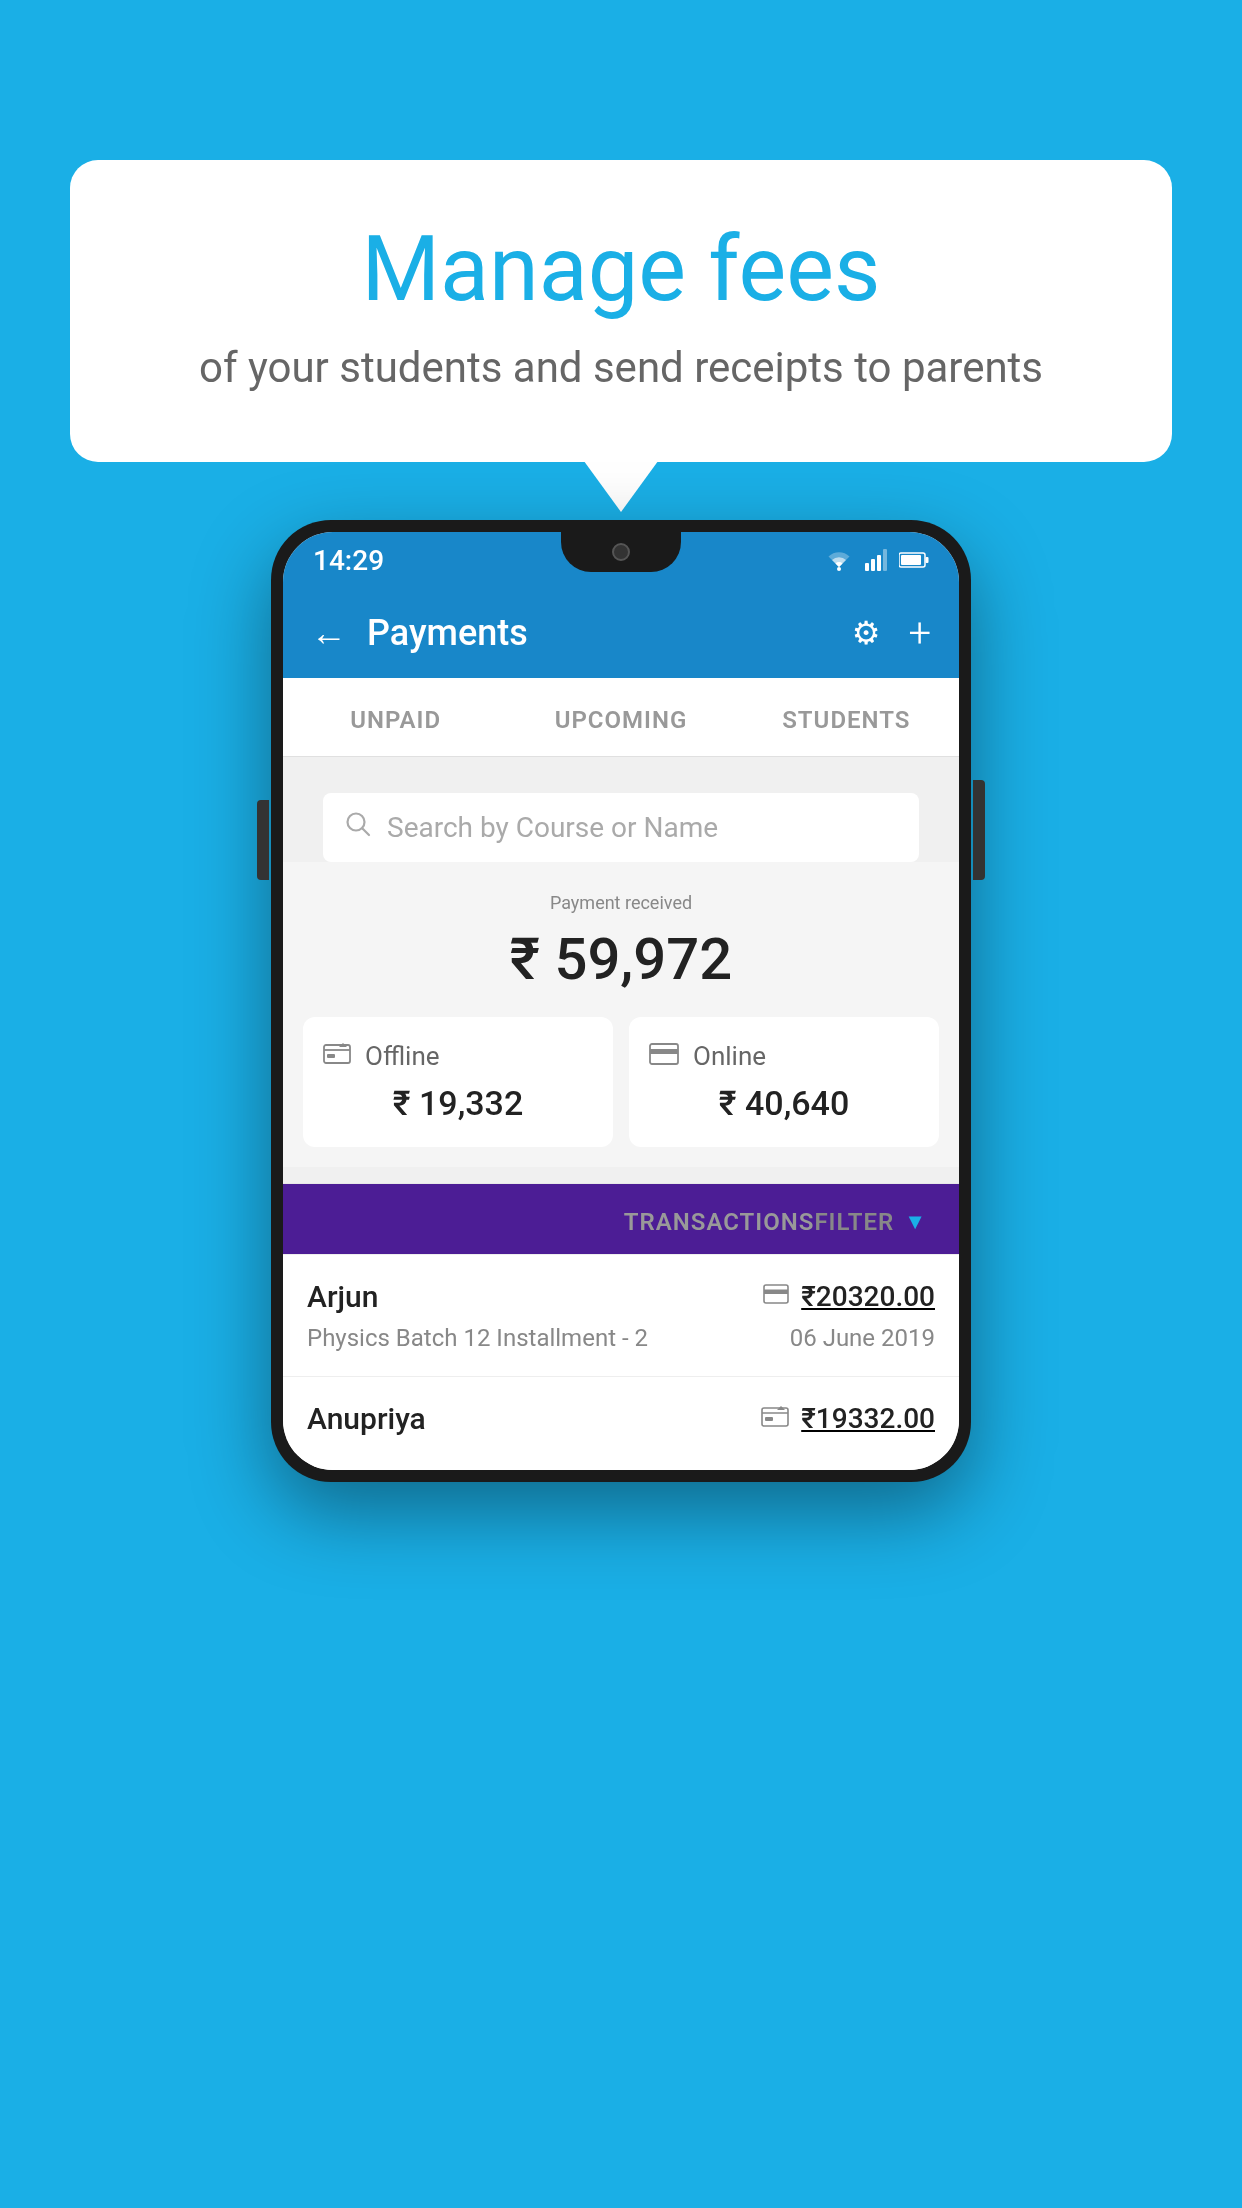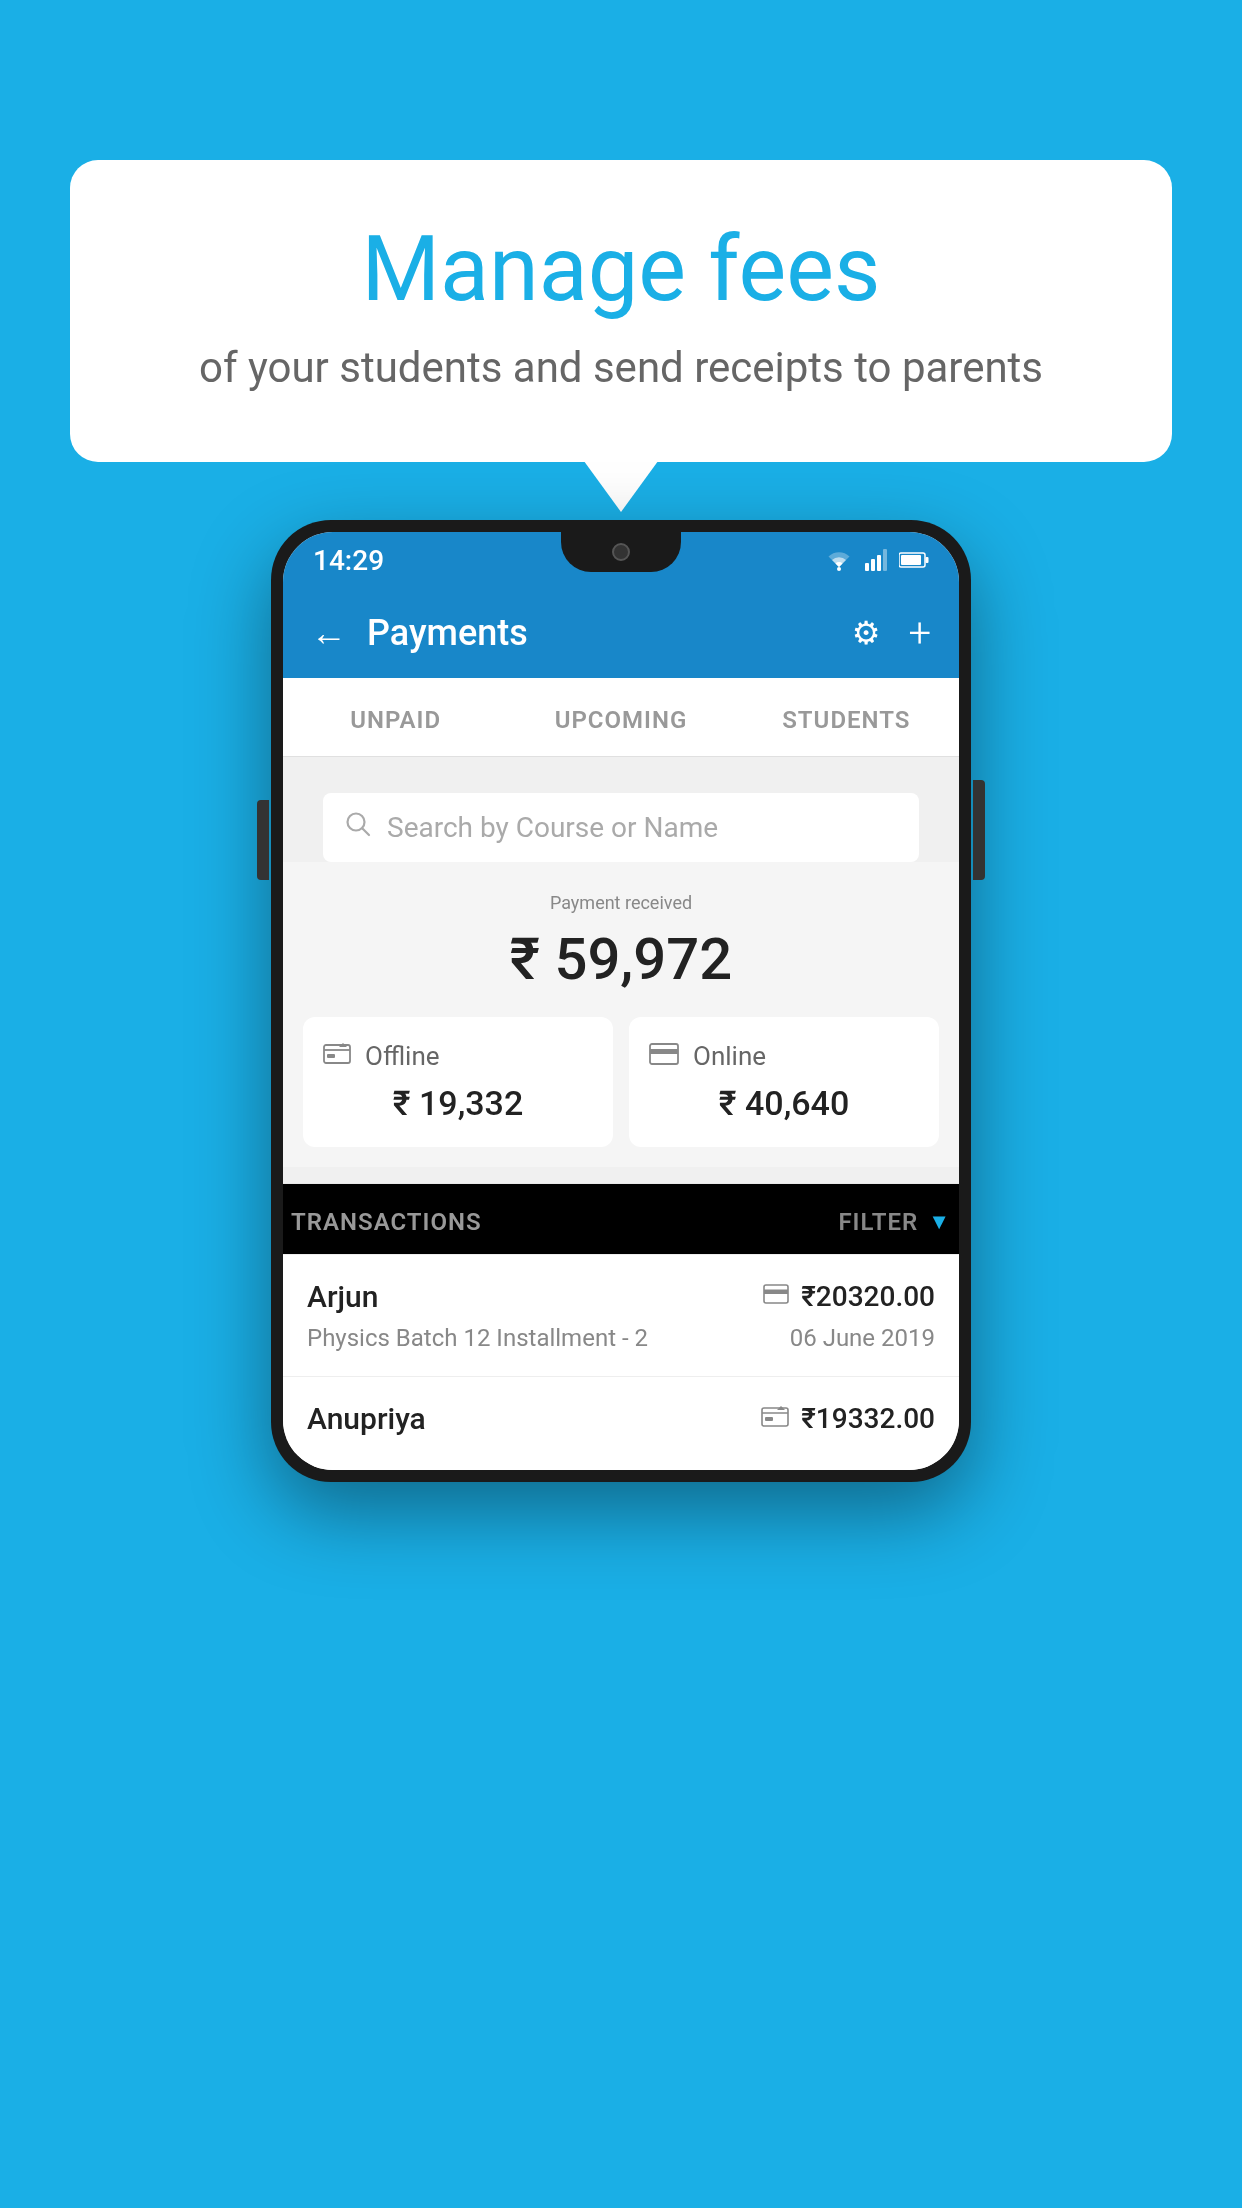--- a/index.html
+++ b/index.html
@@ -295,25 +295,25 @@
     }
 
     .payment-card-amount {
       color: #222;
       font-size: 34px;
       font-weight: 500;
     }
 
     
     .transactions-header {
-      background: #000000;
-      display: flex;
-      justify-content: space-between;
-      align-items: center;
-      padding: 24px 8px 18px;
+      background: #4c1d95;
+      display: flex;
+      justify-content: flex-end;
+      align-items: center;
+      padding: 24px 32px 18px;
       border-top: 1px solid #e8e8e8;
       margin-top: 16px;
     }
 
     .transactions-label {
       color: #999;
       font-size: 24px;
       font-weight: 600;
       letter-spacing: 1px;
     }
@@ -351,20 +351,21 @@
     .transaction-name {
       font-size: 30px;
       font-weight: 500;
       color: #222;
     }
 
     .transaction-amount-wrap {
       display: flex;
       align-items: center;
       gap: 12px;
+      text-decoration: underline;
     }
 
     .transaction-amount {
       font-size: 28px;
       font-weight: 500;
       color: #222;
     }
 
     .transaction-bottom {
       display: flex;

